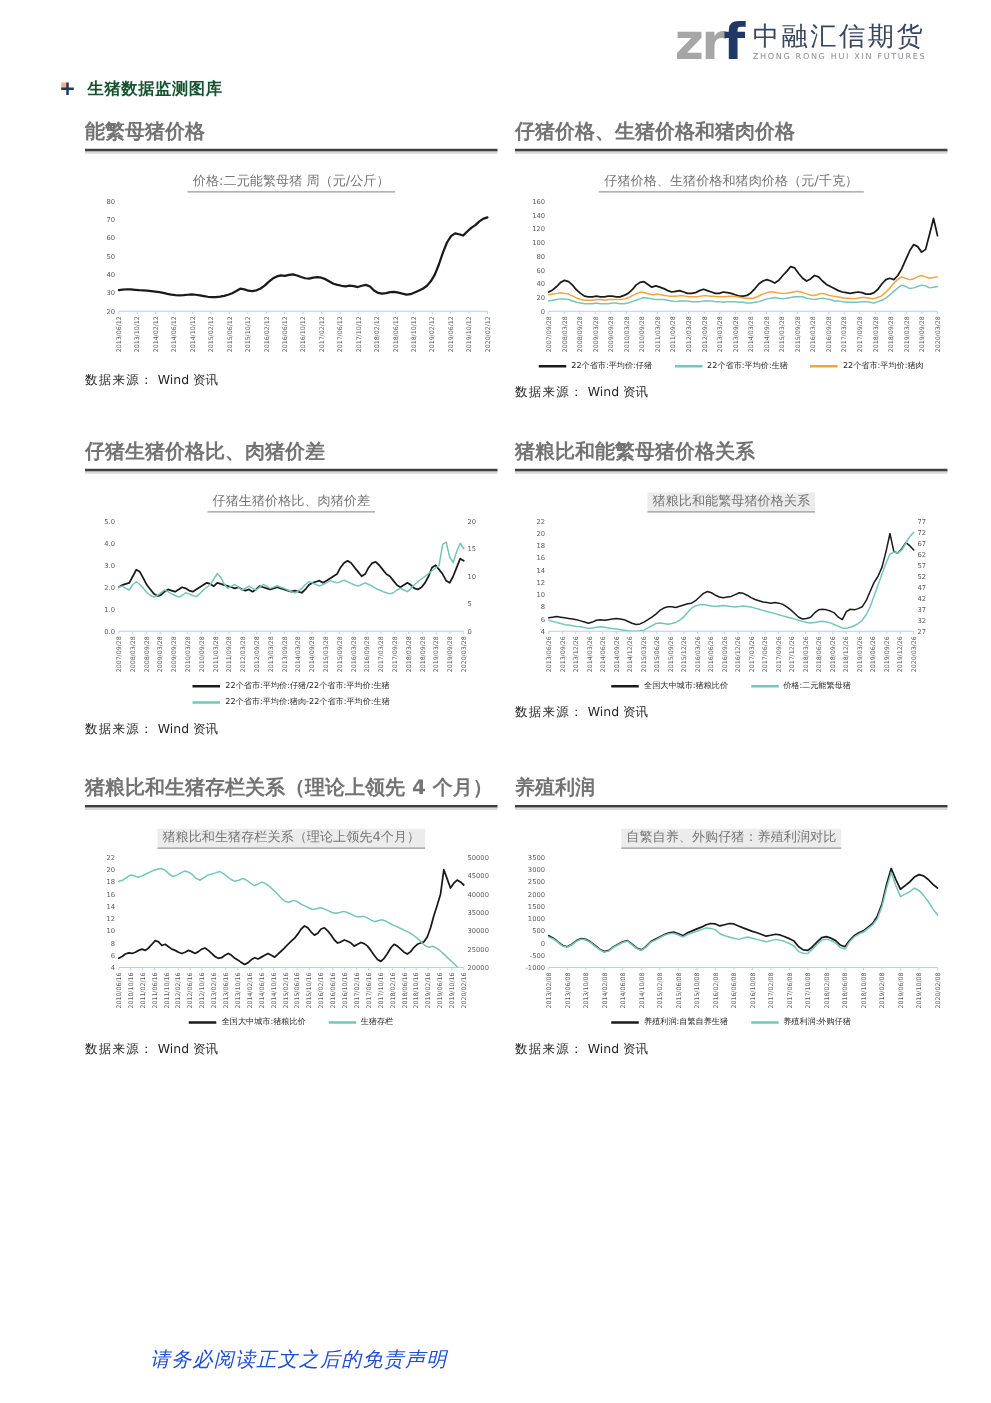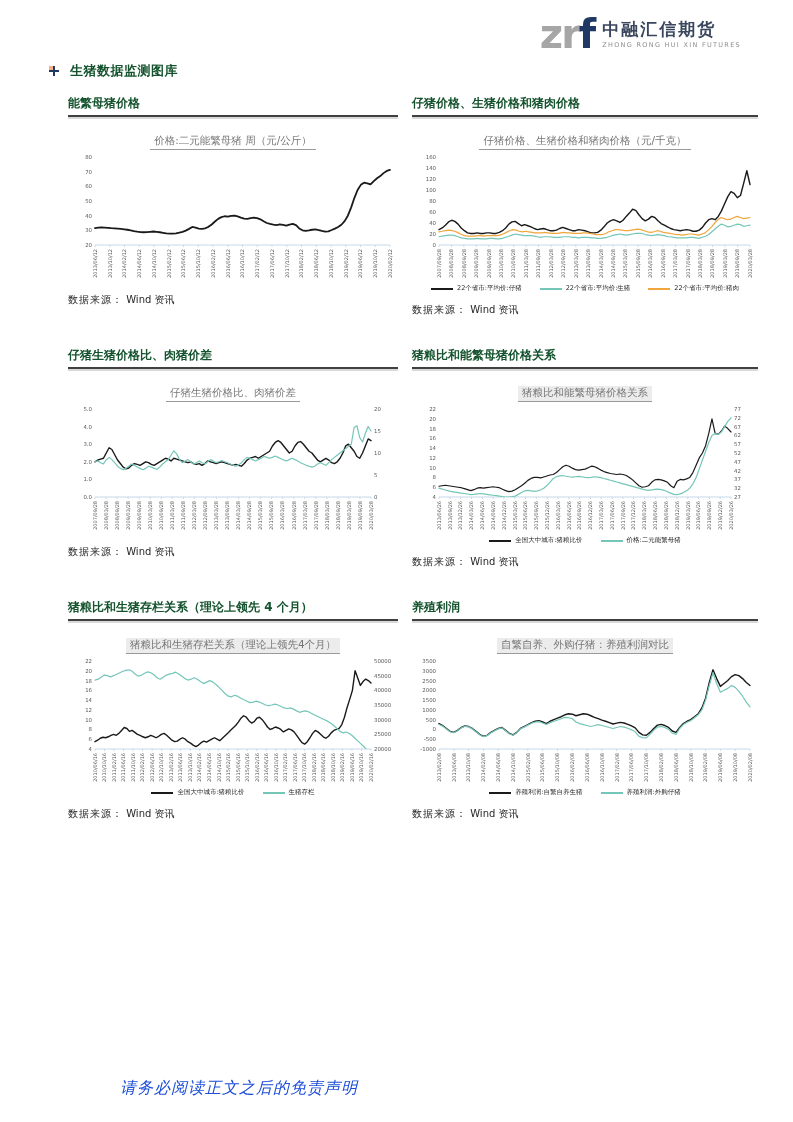--- a/index.html
+++ b/index.html
@@ -6,33 +6,33 @@
   html,body { background:#ffffff; }
   body { font-family:"DejaVu Sans","Liberation Sans",sans-serif; }
   .page { position:relative; width:793px; height:1122px; background:#fff; overflow:hidden; }
 
   
   .logo { position:absolute; top:14px; right:52px; display:flex; align-items:center; }
   .logo-mark { font-weight:bold; font-size:40px; line-height:40px; letter-spacing:-2px; }
   .logo-mark .zr { color:#a6a6a6; }
   .logo-mark .f  { color:#1f3864; }
   .logo-text { margin-left:8px; }
-  .logo-cn { color:#39465e; font-weight:bold; font-size:17px; letter-spacing:2px; line-height:20px; }
+  .logo-cn { color:#39465e; font-weight:normal; font-size:21px; letter-spacing:2px; line-height:20px; }
   .logo-en { color:#8e8e8e; font-size:6.5px; letter-spacing:1.3px; margin-top:2px; }
 
   
   .header { position:absolute; top:62px; left:48px; display:flex; align-items:center; }
   .hdr-icon { width:12px; height:12px; margin-right:10px; }
   .hdr-title { font-size:13px; font-weight:bold; color:#14532d; letter-spacing:0.5px; }
 
   
   .grid { position:absolute; top:95px; left:68px; display:grid;
           grid-template-columns:330px 346px; column-gap:14px; row-gap:30px; }
   .chart-block { width:100%; }
-  .sec { font-size:12px; font-weight:bold; color:#14532d; padding-bottom:3px;
+  .sec { font-size:16px; font-weight:bold; color:#737373; padding-bottom:3px;
          border-bottom:2px solid #404040; box-shadow:0 2px 0 0 #d9d9d9; margin-bottom:12px; }
   .ct { text-align:center; margin-bottom:2px; }
   .ct-text { display:inline-block; font-size:10.5px; font-weight:normal; color:#757575;
              border-bottom:1.5px solid #9a9a9a; padding:0 4px 1px 4px; }
   .ct-text.hl { background:#ececec; }
   .plot-wrap { width:100%; }
   .plot-wrap svg { display:block; width:100%; height:auto; }
   .legend { display:flex; justify-content:center; align-items:center; gap:18px; margin-top:1px; }
   .legend.stacked { flex-direction:column; gap:4px; }
   .leg-item { display:flex; align-items:center; }
@@ -299,20 +299,30 @@
             <line x1="303" y1="93" x2="303" y2="95.2" stroke="#b7cfe6" stroke-width="0.7"></line>
             <text transform="translate(304.8,97) rotate(-90)" text-anchor="end" font-size="5" fill="#595959">2020/03/28</text>
             <clipPath id="clip2">
               <rect x="26" y="0" width="278" height="93"></rect>
             </clipPath>
             <g clip-path="url(#clip2)">
               <polyline points="27.00,57.80 29.82,56.04 32.63,55.16 35.45,54.28 38.27,49.00 41.08,43.72 43.90,45.48 46.71,50.76 49.53,56.04 52.35,59.56 55.16,63.08 57.98,64.84 60.80,63.96 63.61,61.32 66.43,59.56 69.24,60.44 72.06,61.32 74.88,59.56 77.69,57.80 80.51,58.68 83.33,60.44 86.14,61.32 88.96,59.56 91.78,57.80 94.59,56.04 97.41,54.28 100.22,55.16 103.04,56.92 105.86,54.28 108.67,55.16 111.49,56.04 114.31,56.92 117.12,57.80 119.94,58.68 122.76,57.80 125.57,59.56 128.39,60.44 131.20,59.56 134.02,61.32 136.84,59.56 139.65,56.92 142.47,57.80 145.29,58.68 148.10,59.56 150.92,58.68 153.73,57.80 156.55,58.68 159.37,59.56 162.18,60.44 165.00,61.32 167.82,60.44 170.63,61.32 173.45,62.20 176.27,59.56 179.08,56.04 181.90,54.28 184.71,53.40 187.53,52.52 190.35,54.28 193.16,52.52 195.98,50.76 198.80,49.00 201.61,47.24 204.43,41.96 207.24,38.44 210.06,36.68 212.88,38.44 215.69,41.96 218.51,45.48 221.33,49.00 224.14,47.24 226.96,41.96 229.78,38.44 232.59,37.56 235.41,40.20 238.22,43.72 241.04,47.24 243.86,49.00 246.67,52.52 249.49,56.04 252.31,57.80 255.12,56.04 257.94,54.28 260.76,56.04 263.57,58.68 266.39,59.56 269.20,57.80 272.02,54.28 274.84,49.00 277.65,41.96 280.47,40.20 283.29,43.72 286.10,47.24 288.92,52.52 291.73,54.28 294.55,49.00 297.37,41.96 300.18,34.92 303.00,36.68" fill="none" stroke="#1a1a1a" stroke-width="1.4" stroke-linejoin="round" stroke-linecap="round"></polyline>
               <polyline points="27.00,57.80 29.82,56.92 32.63,58.68 35.45,60.00 38.27,55.60 41.08,53.40 43.90,55.60 46.71,58.68 49.53,62.20 52.35,64.40 55.16,65.72 57.98,64.40 60.80,62.20 63.61,60.00 66.43,61.32 69.24,63.08 72.06,64.40 74.88,65.72 77.69,64.40 80.51,62.20 83.33,63.08 86.14,64.40 88.96,65.28 91.78,63.08 94.59,60.00 97.41,57.80 100.22,55.60 103.04,51.20 105.86,46.80 108.67,49.88 111.49,55.60 114.31,58.68 117.12,56.92 119.94,55.60 122.76,57.80 125.57,60.00 128.39,58.68 131.20,56.92 134.02,58.68 136.84,60.00 139.65,57.80 142.47,55.60 145.29,56.92 148.10,58.68 150.92,57.80 153.73,56.48 156.55,57.80 159.37,58.68 162.18,60.00 165.00,61.32 167.82,62.20 170.63,60.88 173.45,58.68 176.27,55.60 179.08,53.40 181.90,54.28 184.71,55.60 187.53,56.92 190.35,55.60 193.16,54.28 195.98,52.52 198.80,53.40 201.61,54.28 204.43,53.40 207.24,52.08 210.06,53.40 212.88,54.72 215.69,56.04 218.51,56.92 221.33,55.60 224.14,54.28 226.96,55.60 229.78,56.92 232.59,58.68 235.41,60.00 238.22,61.32 241.04,62.20 243.86,63.08 246.67,62.20 249.49,60.00 252.31,58.68 255.12,60.00 257.94,61.32 260.76,58.68 263.57,55.60 266.39,53.40 269.20,51.20 272.02,49.00 274.84,46.80 277.65,44.60 280.47,42.40 283.29,40.20 286.10,23.48 288.92,21.72 291.73,33.60 294.55,38.00 297.37,29.20 300.18,22.60 303.00,27.00" fill="none" stroke="#74c6b8" stroke-width="1.2" stroke-linejoin="round" stroke-linecap="round"></polyline>
             </g>
           </svg>
+        </div>
+      <div class="legend stacked">
+          <span class="leg-item">
+            <span class="leg-line" style="background: rgb(26, 26, 26);"></span>
+            <span class="leg-text">22个省市:平均价:仔猪/22个省市:平均价:生猪</span>
+          </span>
+          <span class="leg-item">
+            <span class="leg-line" style="background: rgb(116, 198, 184);"></span>
+            <span class="leg-text">22个省市:平均价:猪肉-22个省市:平均价:生猪</span>
+          </span>
         </div>
       <div class="src"><span class="lab">数据来源：</span> <span>Wind 资讯</span></div>
     </section>
 
     <section class="chart-block">
       <h3 class="sec">猪粮比和能繁母猪价格关系</h3>
       <div class="ct"><span class="ct-text hl">猪粮比和能繁母猪价格关系</span></div>
       <div class="plot-wrap">
           <svg viewBox="0 0 346 131">
             <text x="24" y="7" text-anchor="end" font-size="5.4" fill="#595959">22</text>

